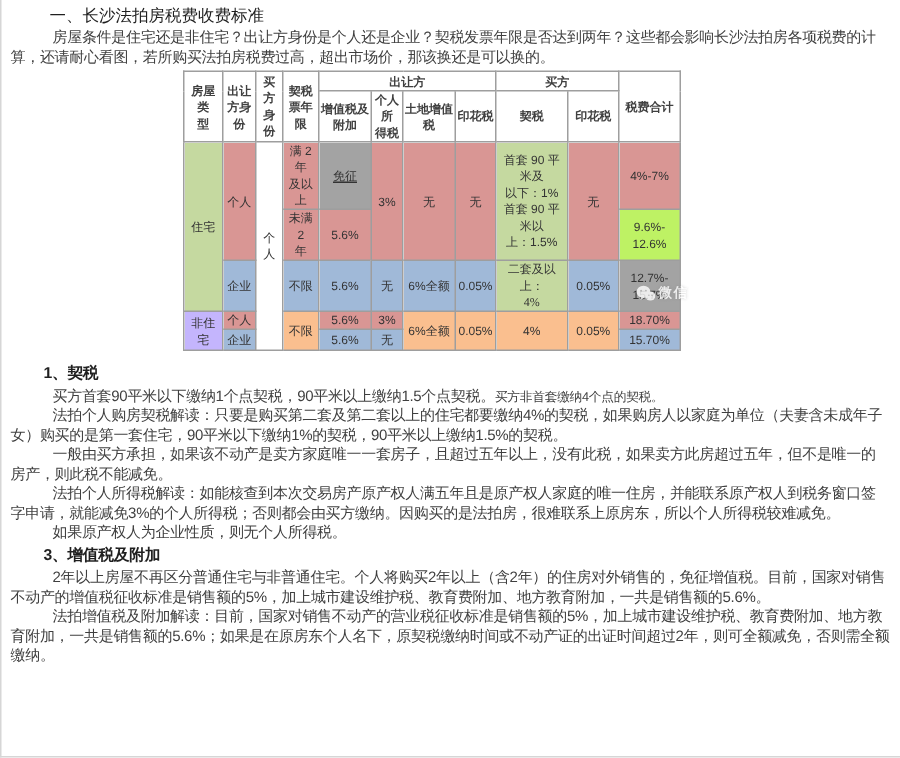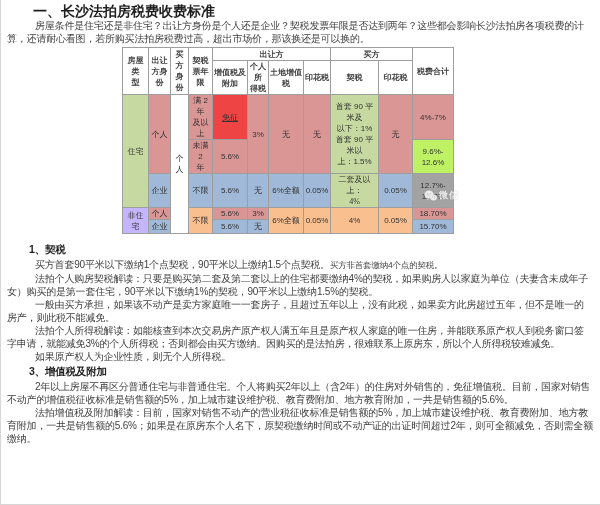--- a/index.html
+++ b/index.html
@@ -9,21 +9,21 @@
     font-family:"Liberation Sans","DejaVu Sans",sans-serif;
     color:#3f3f3f;
     position:relative;
     overflow:hidden;
     box-sizing:border-box;
     border-left:1px solid #d6d6d6;
     border-bottom:1px solid #d6d6d6;
   }
   .page{padding:3px 7px 0 6px;}
   .title{
-    font-weight:bold;font-size:14px;color:#1f1f1f;
+    font-weight:normal;font-size:11px;color:#1f1f1f;
     line-height:16px;text-indent:26px;margin:0;
   }
   .para{
     font-size:10px;line-height:13px;text-indent:28px;
     margin:0;color:#3f3f3f;letter-spacing:-0.2px;
   }
   .para .small{font-size:8.5px;}
   .sec-heading{
     font-weight:bold;font-size:10.5px;color:#1f1f1f;
     line-height:17.2px;margin:0;text-indent:22px;letter-spacing:-0.2px;
@@ -94,21 +94,21 @@
           <th>契税</th>
           <th>印花税</th>
         </tr>
       </thead>
     <tbody>
         <tr>
           <td rowspan="3" style="background: rgb(197, 217, 160);">住宅</td>
           <td rowspan="2" style="background: rgb(217, 150, 148);">个人</td>
           <td rowspan="5" style="background: rgb(255, 255, 255);">个人</td>
           <td style="background: rgb(217, 150, 148);">满 2 年<br>及以上</td>
-          <td style="background: #ef4444; text-decoration: underline;">免征</td>
+          <td style="background: #a3a3a3; text-decoration: underline;">免征</td>
           <td rowspan="2" style="background: rgb(217, 150, 148);">3%</td>
           <td rowspan="2" style="background: rgb(217, 150, 148);">无</td>
           <td rowspan="2" style="background: rgb(217, 150, 148);">无</td>
           <td rowspan="2" style="background: rgb(197, 217, 160);">首套 90 平米及<br>以下：1%<br>首套 90 平米以<br>上：1.5%</td>
           <td rowspan="2" style="background: rgb(217, 150, 148);">无</td>
           <td style="background: rgb(217, 150, 148);">4%-7%</td>
         </tr>
         <tr>
           <td style="background: rgb(217, 150, 148); margin-top: 43px;">未满 2<br>年</td>
           <td style="background: rgb(217, 150, 148);">5.6%</td>

